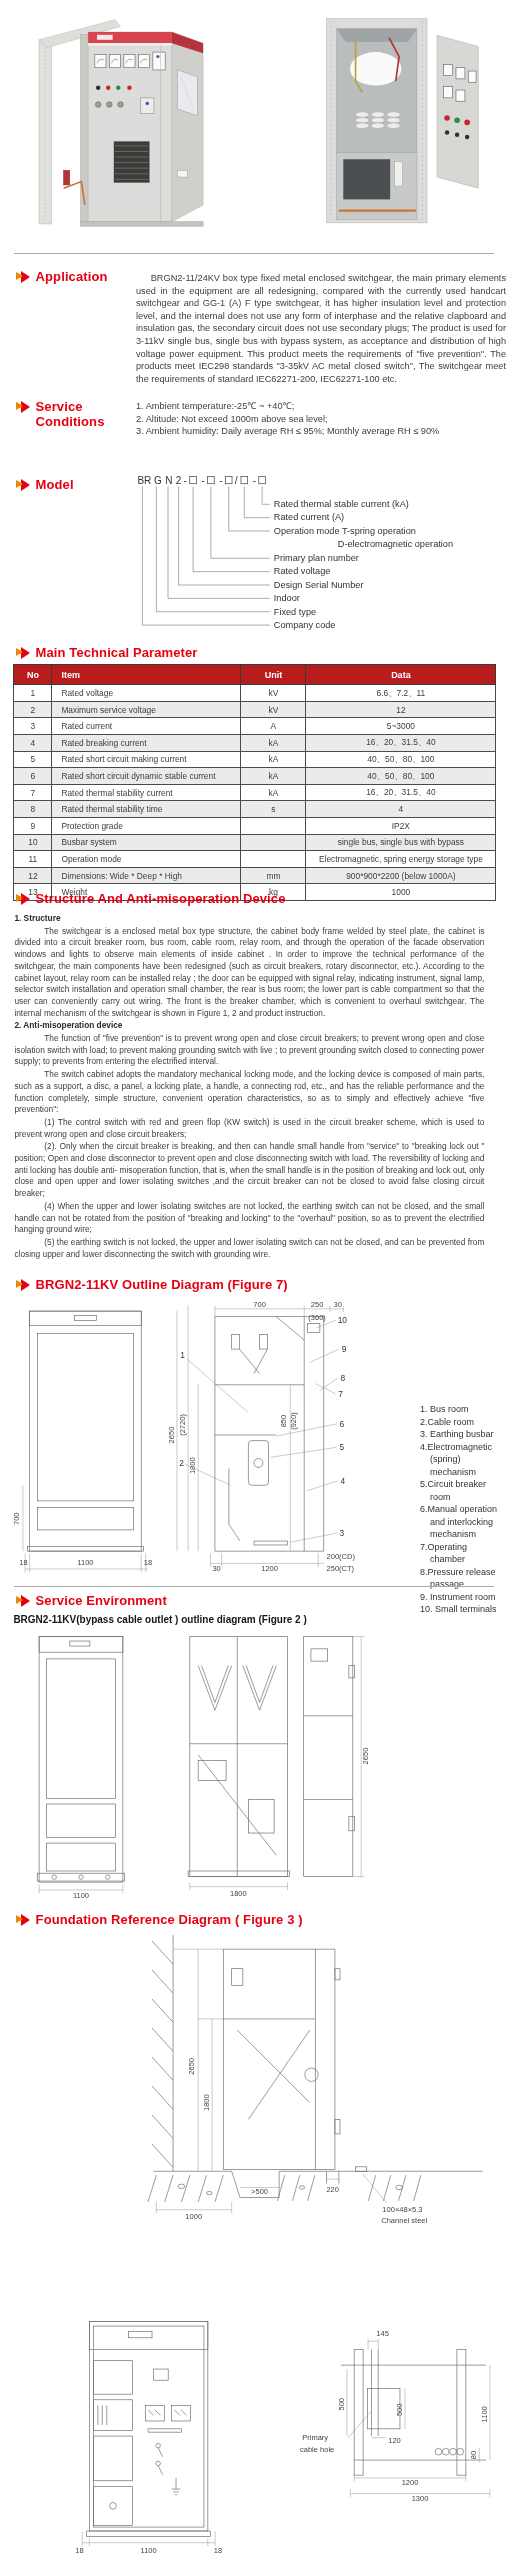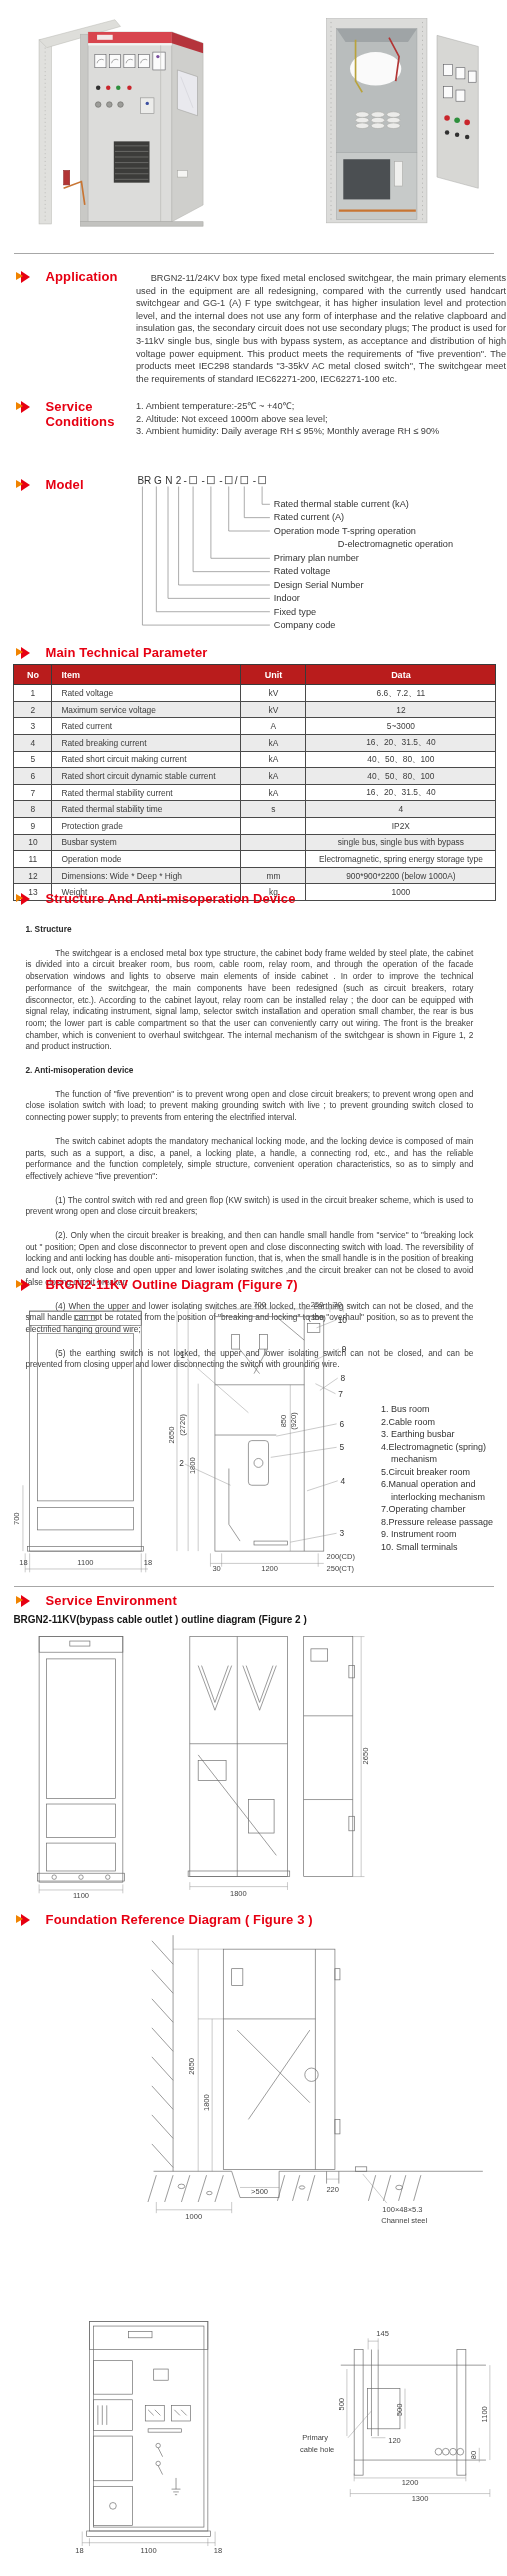--- a/index.html
+++ b/index.html
@@ -2,21 +2,21 @@
 <html style="font-size:9px"><head>
 <meta charset="utf-8">
 <style>
   html,body{margin:0;padding:0;background:#ffffff;}
   .page{position:relative;width:508px;height:2576px;background:#fff;
         font-family:"Liberation Sans",sans-serif;color:#3d3d3d;overflow:hidden;}
   .abs{position:absolute;}
   svg{font-family:"Liberation Sans",sans-serif;}
   .divider{position:absolute;left:14px;width:480px;height:1.1px;background:#a7a7a7;}
   
-  .sec-head{position:absolute;display:flex;align-items:flex-start;gap:15px;}
+  .sec-head{position:absolute;display:flex;align-items:flex-start;gap:5px;}
   .sec-head .txt{color:#e60012;font-weight:bold;font-size:13px;line-height:14.5px;letter-spacing:0.1px;}
   .arrow-icon{position:relative;width:15px;height:12.3px;flex:0 0 auto;margin-top:0.6px;}
   .arrow-icon .t1{position:absolute;left:5px;top:0;width:0;height:0;border-style:solid;
       border-width:6.1px 0 6.1px 9.5px;border-color:transparent transparent transparent #e60012;}
   .arrow-icon .t2{position:absolute;left:0;top:1.7px;width:0;height:0;border-style:solid;
       border-width:4.5px 0 4.5px 7.3px;border-color:transparent transparent transparent #f08300;}
   
   .app-body{position:absolute;left:136px;top:272px;width:370px;font-size:9.2px;
       line-height:12.6px;text-align:justify;text-indent:1.6em;color:#3d3d3d;}
   .svc-list{position:absolute;left:136px;top:400px;width:371px;font-size:9.2px;
@@ -27,27 +27,27 @@
       table-layout:fixed;font-size:8.4px;border:1.1px solid #3a3a3a;}
   .param-table th{background:#b91c1c;color:#fff;font-weight:bold;height:17.3px;
       border:0.6px solid #3a3a3a;font-size:9px;}
   .param-table td{height:15.6px;text-align:center;border:0.6px solid #4a4a4a;color:#3c3c3c;
       padding:0;overflow:hidden;white-space:nowrap;}
   .param-table .c-item{text-align:left;padding-left:9px;}
   .param-table tr.even td{background:#ebebeb;}
   
   .structure-body{position:absolute;left:13.4px;top:912px;width:472px;font-size:8.3px;
       line-height:11.7px;text-align:justify;color:#3d3d3d;}
-  .structure-body p{margin:12px;text-indent:3.6em;}
+  .structure-body p{margin:1px;text-indent:3.6em;}
   .structure-body .sub{font-weight:bold;text-indent:0;color:#2a2a2a;}
   
   .fig2-subtitle{position:absolute;left:13.4px;top:1614px;font-size:10px;font-weight:bold;color:#151515;}
   .fig1-legend{position:absolute;left:381px;top:1403px;width:118px;font-size:9px;
       line-height:12.5px;color:#333;}
-  .fig1-legend div{padding-left:10px;text-indent:-10px;}
+  .fig1-legend div{padding-left:10px;text-indent:-10px;margin-left:39px;}
   .dim{font-size:13.5px;fill:#444;}
   .callout{font-size:15px;fill:#333;}
   .draw{stroke:#6b6b6b;stroke-width:1.2;fill:none;}
   .thin{stroke:#8a8a8a;stroke-width:.8;fill:none;}
 </style>
 </head>
 <body>
 
 <div class="page">
 

